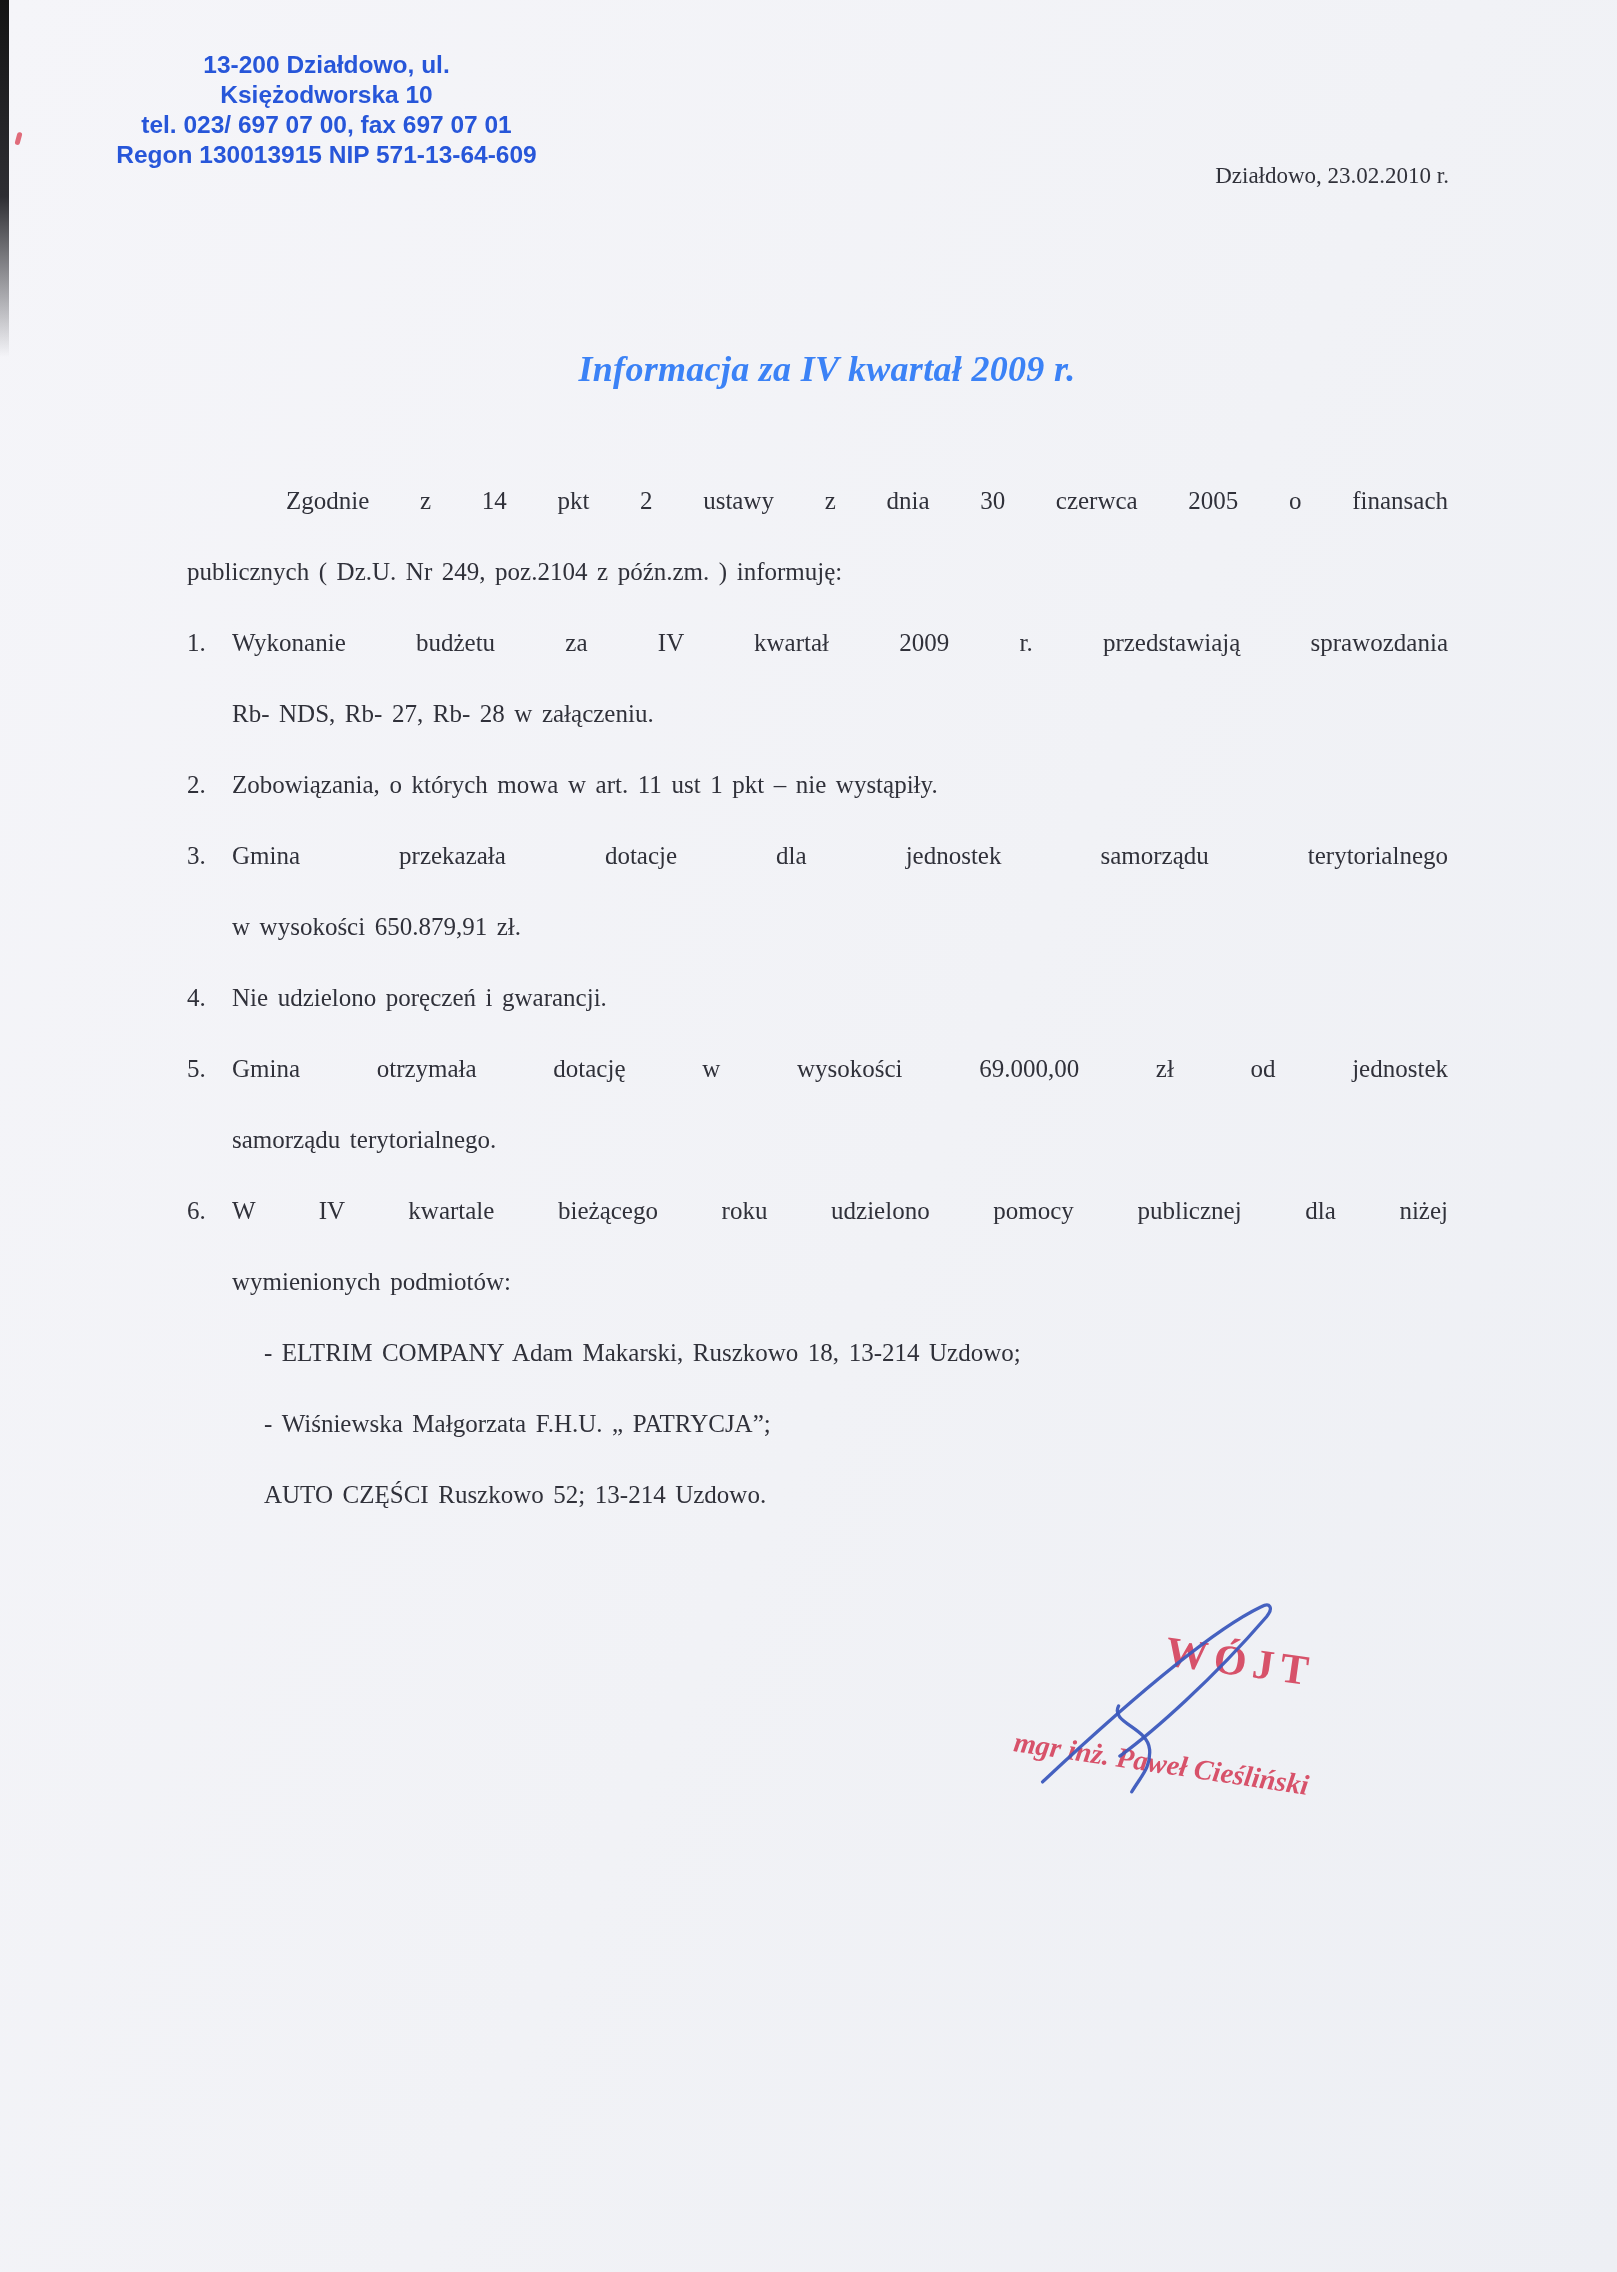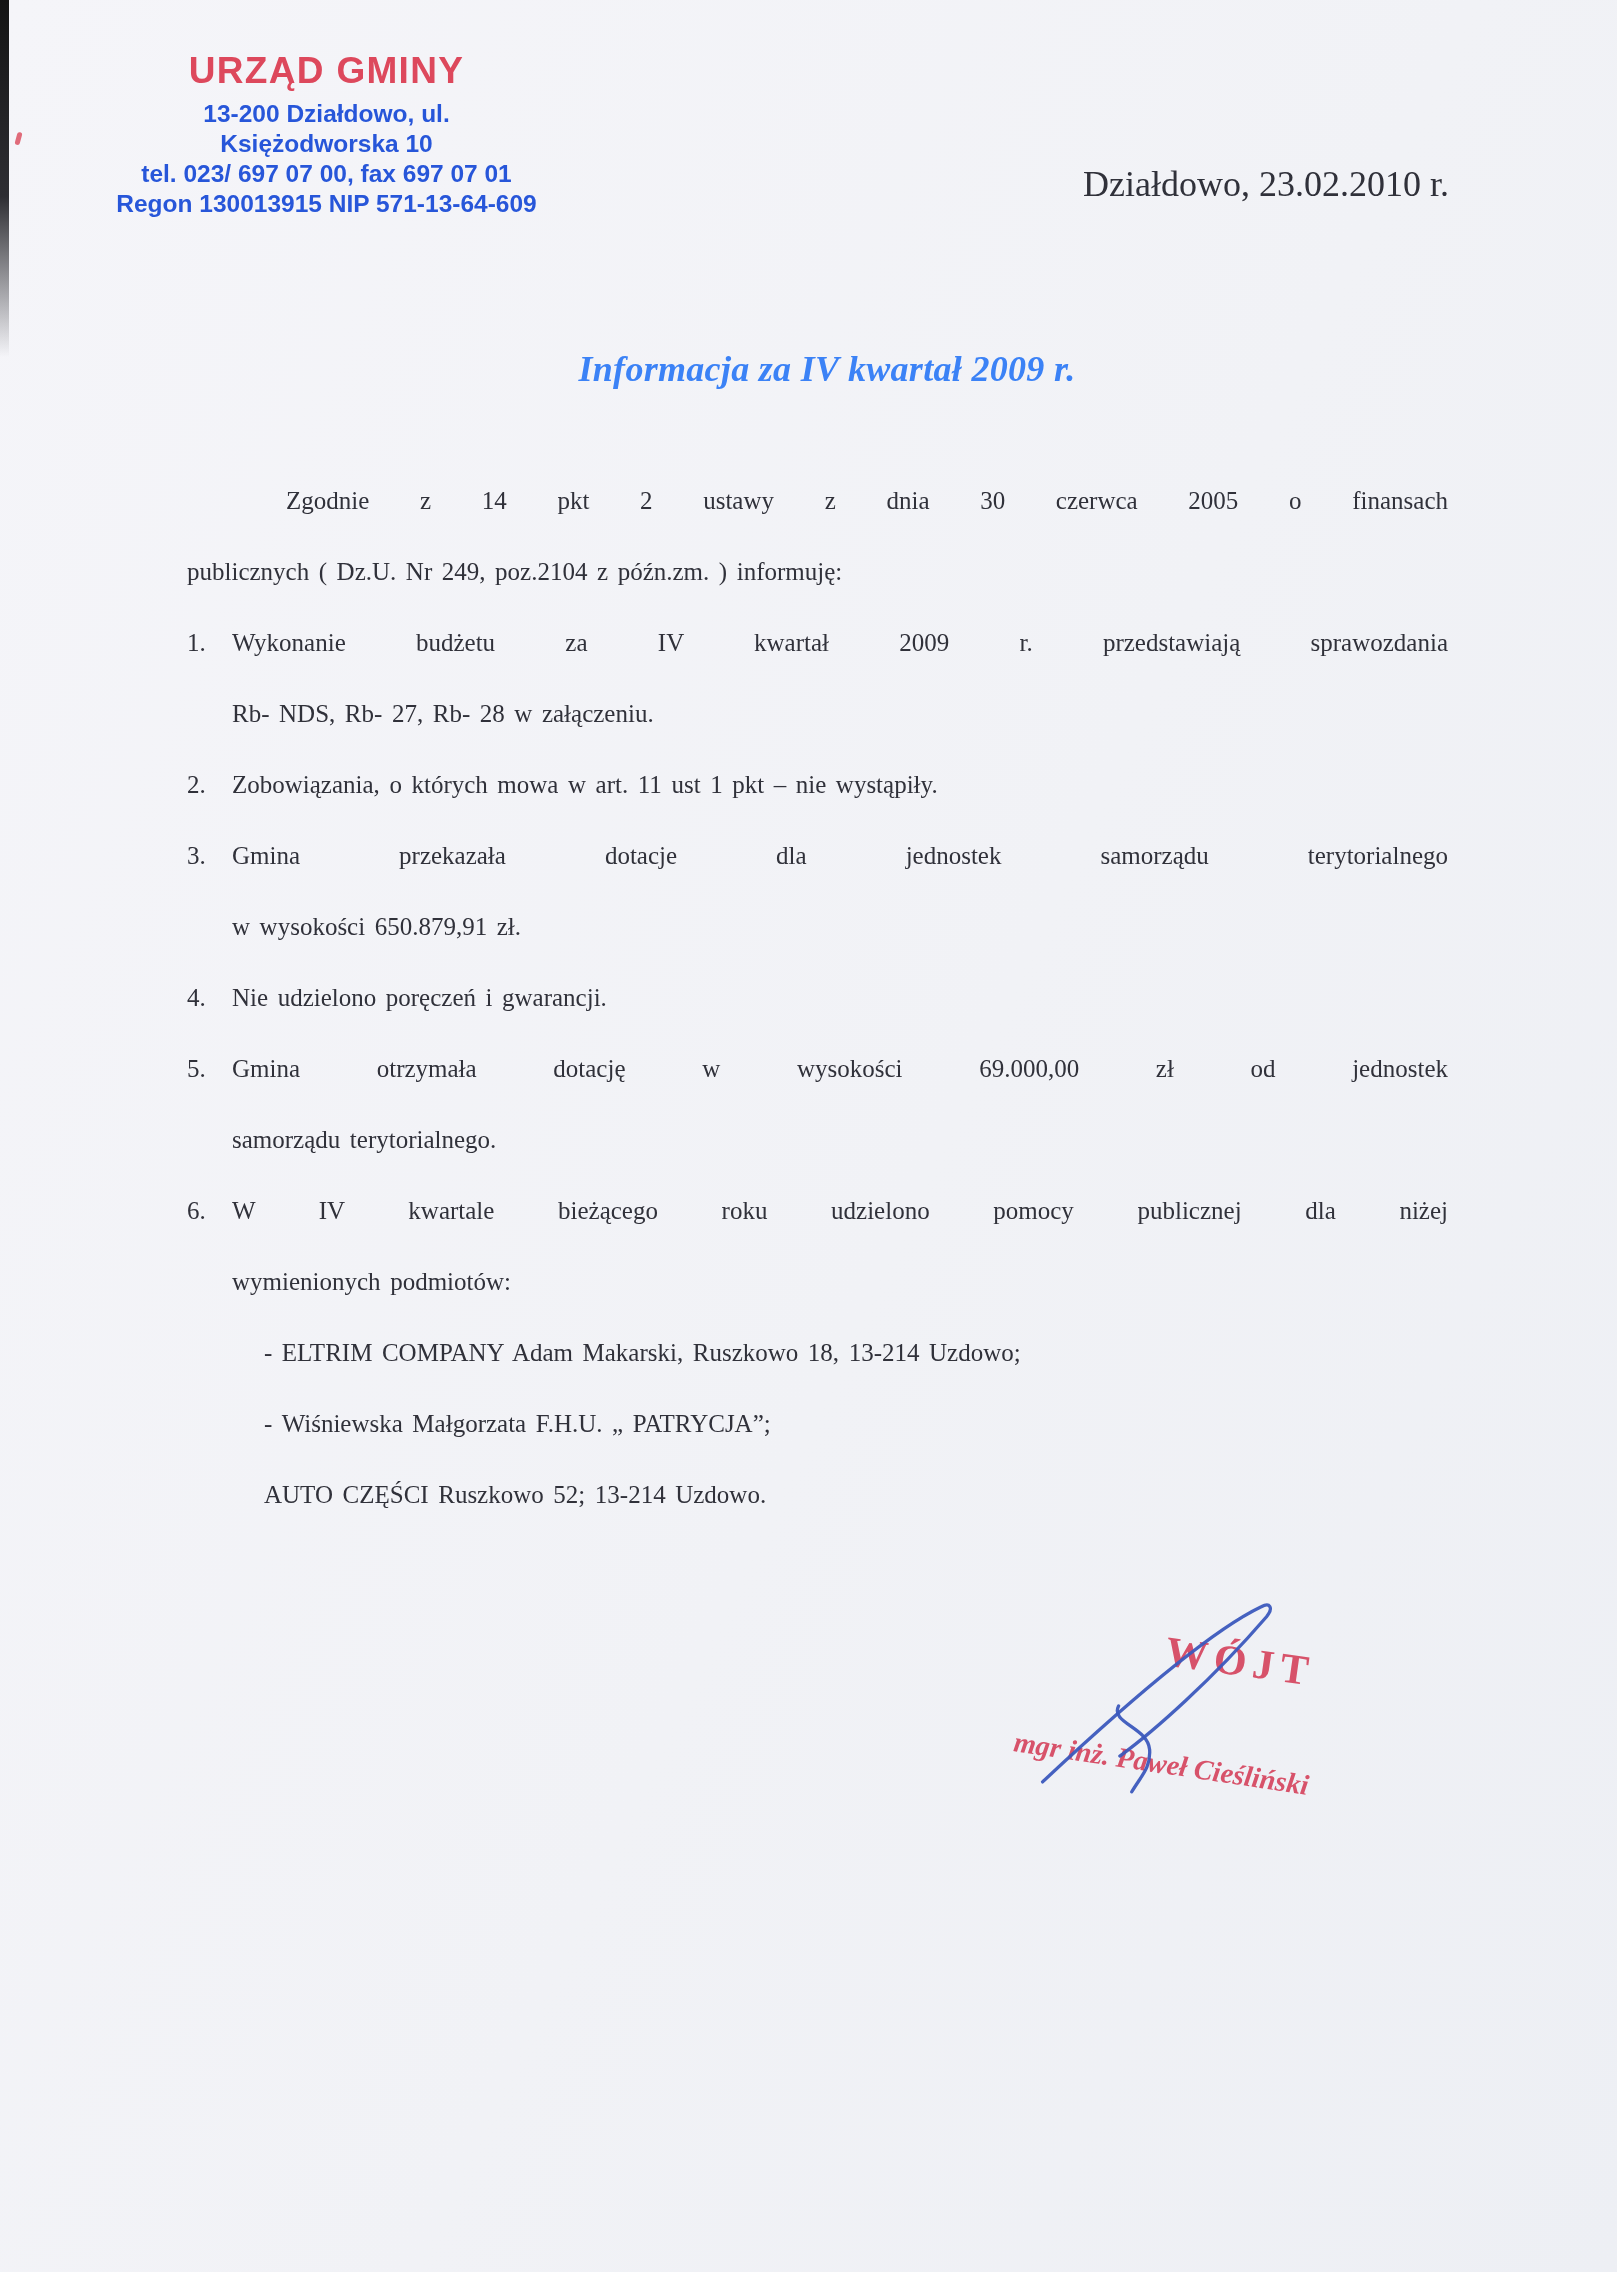--- a/index.html
+++ b/index.html
@@ -12,21 +12,21 @@
   .scan-edge{position:absolute;left:0;top:0;width:8.6px;height:357px;
     background:linear-gradient(to bottom,#141414 0%,#2e2e33 55%,rgba(46,46,51,0) 100%);}
   .ink-speck{position:absolute;left:16px;top:132px;width:4.6px;height:13.2px;
     background:#e06b7a;border-radius:2.6px;transform:rotate(15deg);}
   
   .stamp{position:absolute;left:113px;top:50px;width:427px;text-align:center;
     font-family:"Liberation Sans", sans-serif;font-weight:bold;opacity:.95;}
   .stamp-title{font-size:37px;letter-spacing:1.3px;color:#dc3f54;margin-bottom:6.6px;}
   .stamp-line{font-size:24.5px;line-height:30px;color:#1d4ed8;}
   
-  .date-line{position:absolute;top:163px;right:169px;font-size:36px;}
+  .date-line{position:absolute;top:163px;right:169px;font-size:23px;}
   .doc-title{position:absolute;top:348px;left:46px;width:1562px;text-align:center;
     font-weight:bold;font-size:36px;letter-spacing:0.3px;color:#3b82f6;font-style:italic;}
   
   .doc-body{position:absolute;left:187px;top:465px;width:1261px;
     font-size:25px;line-height:71px;word-spacing:3.3px;}
   .bline{text-align:left;}
   .stretch{text-align:justify;text-align-last:justify;}
   .indent{padding-left:99px;}
   .item{display:flex;}
   .marker{width:45px;flex:none;}
@@ -40,21 +40,20 @@
     color:#d64760;transform:rotate(8.5deg);transform-origin:left center;opacity:.93;white-space:nowrap;}
   .pen{position:absolute;left:1019px;top:1587px;}
 </style>
 </head>
 <body>
 
 <div class="scan-edge"></div>
 <div class="ink-speck"></div>
 
 <div class="stamp">
-  <div class="stamp-title">URZĄD GMINY</div>
   <div class="stamp-line">13-200 Działdowo, ul. Księżodworska 10</div>
   <div class="stamp-line">tel. 023/ 697 07 00, fax 697 07 01</div>
   <div class="stamp-line">Regon 130013915 NIP 571-13-64-609</div>
 </div>
 
 <div class="date-line">Działdowo, 23.02.2010 r.</div>
 
 <div class="doc-title">Informacja za IV kwartał 2009 r.</div>
 
 <div class="doc-body">

